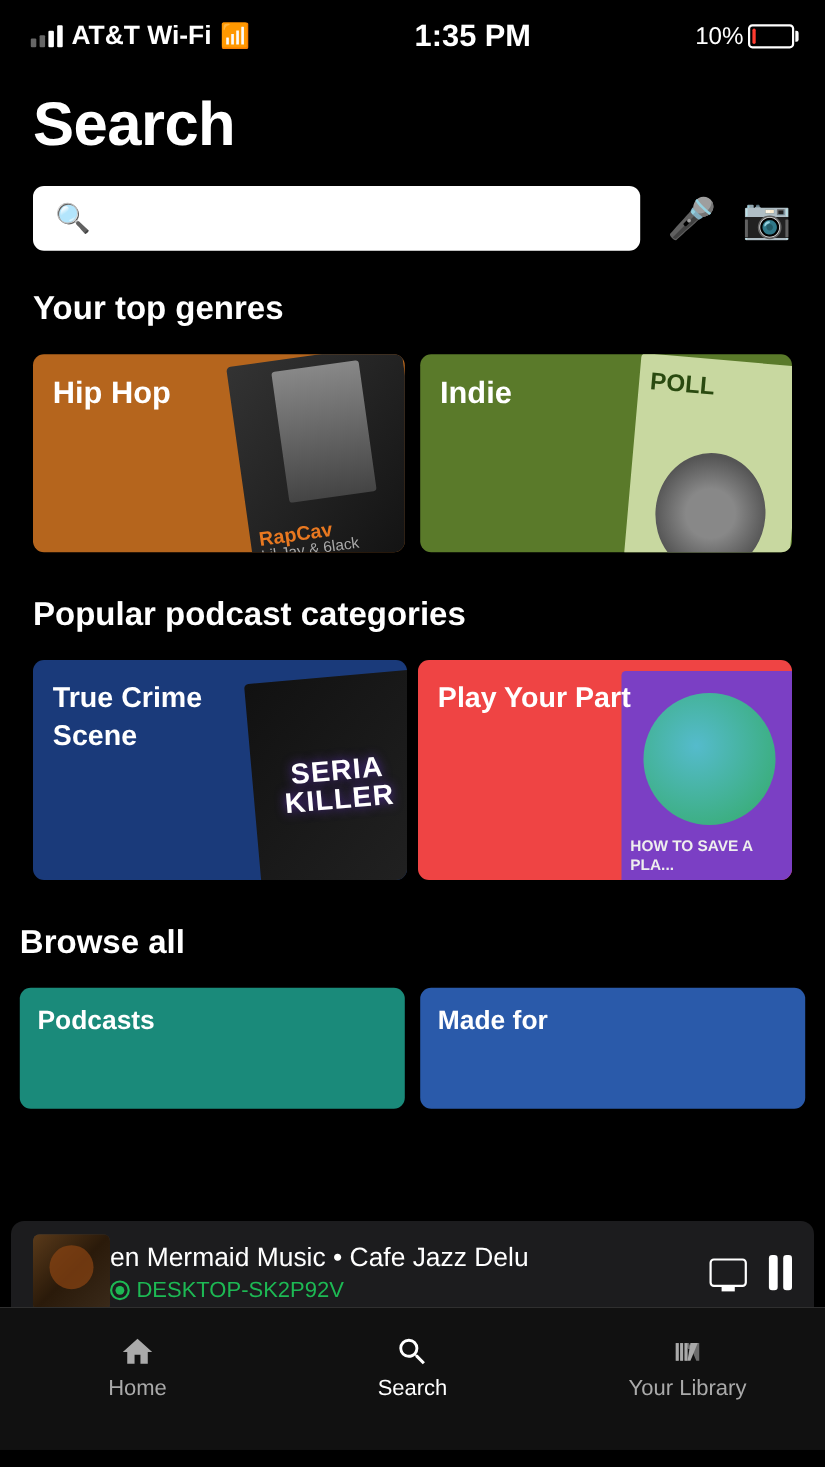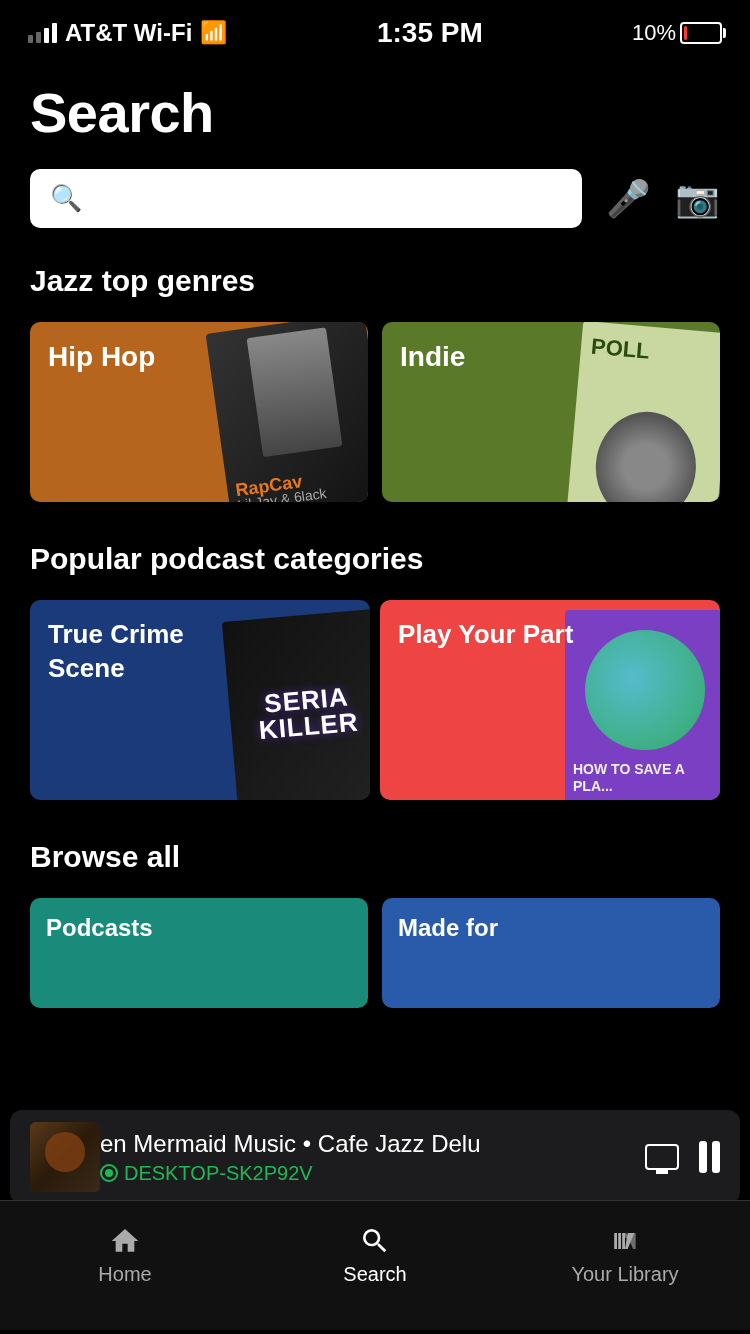--- a/index.html
+++ b/index.html
@@ -342,21 +342,21 @@
       color: #eee;
       position: absolute;
       bottom: 10px;
       left: 8px;
       line-height: 1.2;
       font-weight: 600;
     }
 
     
     .browse-all-section {
-      padding: 0 30px;
+      padding: 0 18px;
       margin-bottom: 24px;
     }
     .browse-all-grid {
       display: grid;
       grid-template-columns: 1fr 1fr;
       gap: 14px;
       margin-top: 24px;
     }
     .browse-card {
       border-radius: 10px;
@@ -486,21 +486,21 @@
     .ctrl-pause span {
       width: 8px;
       height: 32px;
       background: #fff;
       border-radius: 3px;
     }
 
     
     .bottom-nav {
       position: fixed;
-      bottom: 4px;
+      bottom: 16px;
       left: 0;
       width: 750px;
       background: #111;
       display: flex;
       border-top: 1px solid #333;
       height: 130px;
       padding-bottom: 20px;
     }
     .nav-item {
       flex: 1;
@@ -561,21 +561,21 @@
 <h1 class="page-title">Search</h1>
 
 <div class="search-bar-container">
   <div class="search-input-wrapper">
     <span class="search-magnifier">🔍</span>
   </div>
   <span class="mic-icon">🎤</span>
   <span class="camera-icon">📷</span>
 </div>
 
-<div class="section-heading">Jazz top genres</div>
+<div class="section-heading">Your top genres</div>
 <div class="genre-grid">
 
   <div class="genre-card genre-hiphop">
     <span class="genre-card-label">Hip Hop</span>
     <div class="card-art">
       <div class="card-art-figure"></div>
       <div class="card-art-text">RapCav</div>
       <div class="card-art-sub">Lil Jay &amp; 6lack</div>
     </div>
   </div>

